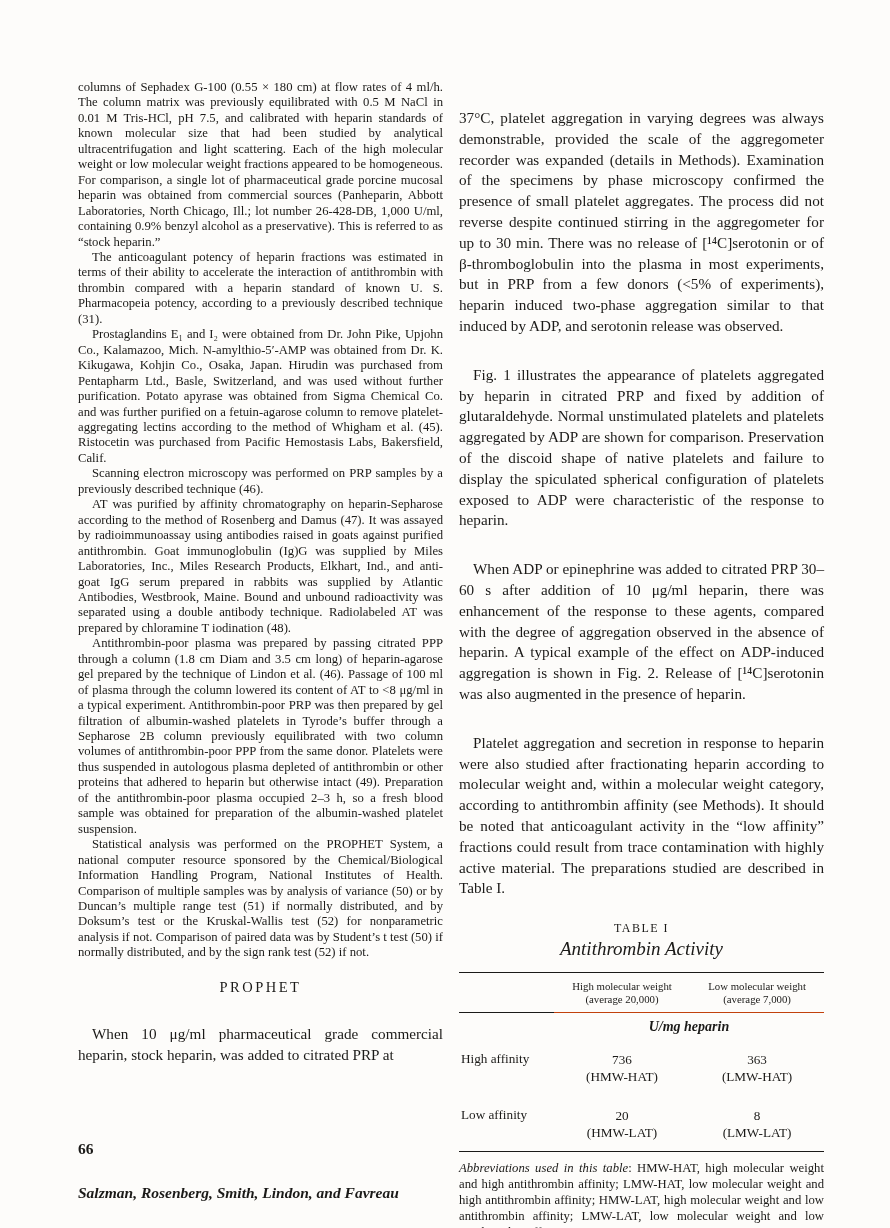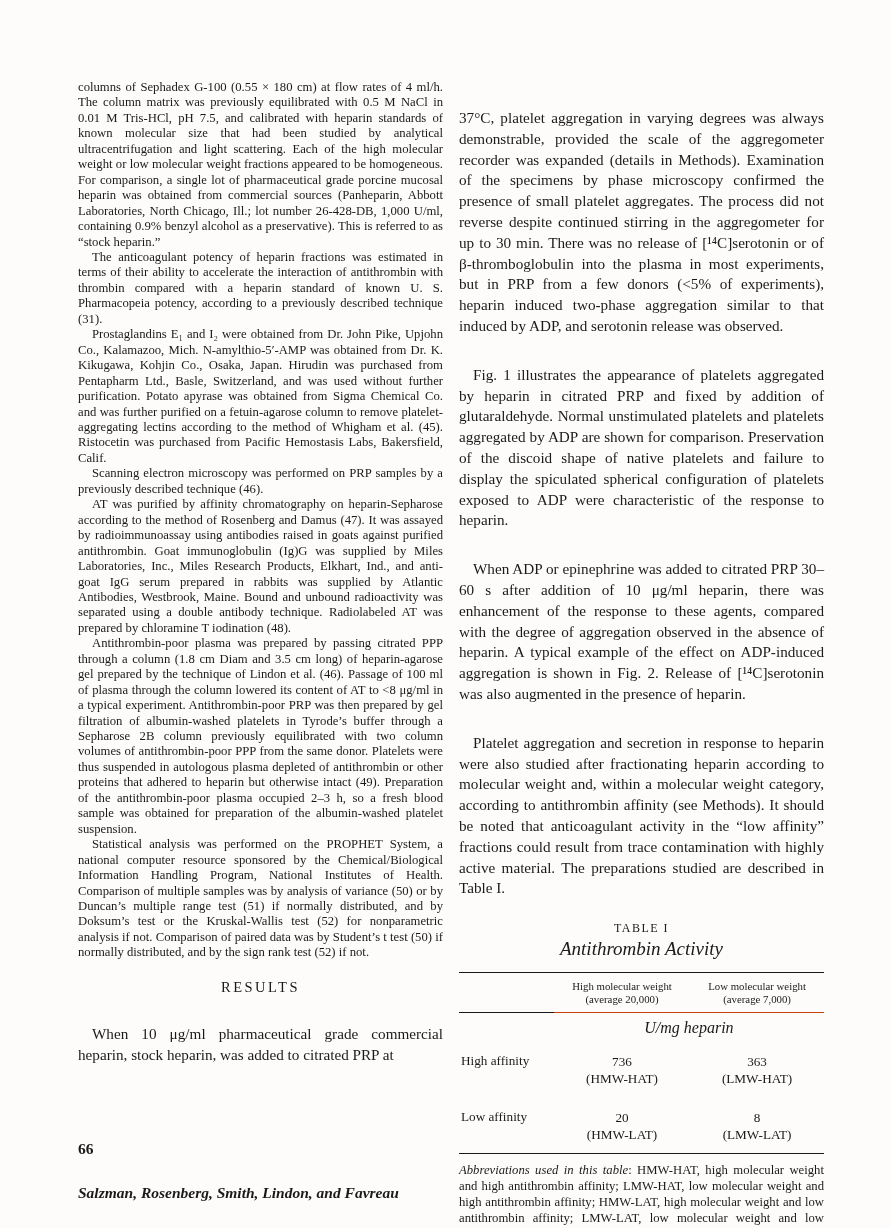--- a/index.html
+++ b/index.html
@@ -72,23 +72,24 @@
     line-height: 13px;
     text-align: center;
     vertical-align: bottom;
     white-space: pre-line;
     padding: 7px 2px 6px 2px;
     border-bottom: 1px solid #c2410c;
   }
   table.tbl th.stub { width: 26%; border-bottom: 1px solid #1b1a18; }
   table.tbl td.unit {
     font-style: italic;
-    font-size: 16px;
+    font-size: 14px;
     text-align: center;
     padding: 6px 0 4px 0;
+    font-weight: bold;
   }
   table.tbl td.rowlabel {
     font-size: 13.2px;
     text-align: left;
     vertical-align: top;
     padding: 12px 0 10px 2px;
     margin-left: 48px;
   }
   table.tbl td.val {
     font-size: 13.2px;
@@ -126,21 +127,21 @@
   <div class="columns">
 
     <div class="col">
       <p class="small noindent">columns of Sephadex G-100 (0.55 × 180 cm) at flow rates of 4 ml/h. The column matrix was previously equilibrated with 0.5 M NaCl in 0.01 M Tris-HCl, pH 7.5, and calibrated with heparin standards of known molecular size that had been studied by analytical ultracentrifugation and light scattering. Each of the high molecular weight or low molecular weight fractions appeared to be homogeneous. For comparison, a single lot of pharmaceutical grade porcine mucosal heparin was obtained from commercial sources (Panheparin, Abbott Laboratories, North Chicago, Ill.; lot number 26-428-DB, 1,000 U/ml, containing 0.9% benzyl alcohol as a preservative). This is referred to as “stock heparin.”</p>
       <p class="small indent">The anticoagulant potency of heparin fractions was estimated in terms of their ability to accelerate the interaction of antithrombin with thrombin compared with a heparin standard of known U. S. Pharmacopeia potency, according to a previously described technique (31).</p>
       <p class="small indent">Prostaglandins E₁ and I₂ were obtained from Dr. John Pike, Upjohn Co., Kalamazoo, Mich. N-amylthio-5′-AMP was obtained from Dr. K. Kikugawa, Kohjin Co., Osaka, Japan. Hirudin was purchased from Pentapharm Ltd., Basle, Switzerland, and was used without further purification. Potato apyrase was obtained from Sigma Chemical Co. and was further purified on a fetuin-agarose column to remove platelet-aggregating lectins according to the method of Whigham et al. (45). Ristocetin was purchased from Pacific Hemostasis Labs, Bakersfield, Calif.</p>
       <p class="small indent">Scanning electron microscopy was performed on PRP samples by a previously described technique (46).</p>
       <p class="small indent">AT was purified by affinity chromatography on heparin-Sepharose according to the method of Rosenberg and Damus (47). It was assayed by radioimmunoassay using antibodies raised in goats against purified antithrombin. Goat immunoglobulin (Ig)G was supplied by Miles Laboratories, Inc., Miles Research Products, Elkhart, Ind., and anti-goat IgG serum prepared in rabbits was supplied by Atlantic Antibodies, Westbrook, Maine. Bound and unbound radioactivity was separated using a double antibody technique. Radiolabeled AT was prepared by chloramine T iodination (48).</p>
       <p class="small indent">Antithrombin-poor plasma was prepared by passing citrated PPP through a column (1.8 cm Diam and 3.5 cm long) of heparin-agarose gel prepared by the technique of Lindon et al. (46). Passage of 100 ml of plasma through the column lowered its content of AT to &lt;8 μg/ml in a typical experiment. Antithrombin-poor PRP was then prepared by gel filtration of albumin-washed platelets in Tyrode’s buffer through a Sepharose 2B column previously equilibrated with two column volumes of antithrombin-poor PPP from the same donor. Platelets were thus suspended in autologous plasma depleted of antithrombin or other proteins that adhered to heparin but otherwise intact (49). Preparation of the antithrombin-poor plasma occupied 2–3 h, so a fresh blood sample was obtained for preparation of the albumin-washed platelet suspension.</p>
       <p class="small indent">Statistical analysis was performed on the PROPHET System, a national computer resource sponsored by the Chemical/Biological Information Handling Program, National Institutes of Health. Comparison of multiple samples was by analysis of variance (50) or by Duncan’s multiple range test (51) if normally distributed, and by Doksum’s test or the Kruskal-Wallis test (52) for nonparametric analysis if not. Comparison of paired data was by Student’s t test (50) if normally distributed, and by the sign rank test (52) if not.</p>
-      <h2 class="results-heading">RESULTS</h2>
+      <h2 class="results-heading">PROPHET</h2>
       <p class="bodytxt indent">When 10 μg/ml pharmaceutical grade commercial heparin, stock heparin, was added to citrated PRP at</p>
     </div>
 
     <div class="col">
       <p class="bodytxt noindent">37°C, platelet aggregation in varying degrees was always demonstrable, provided the scale of the aggregometer recorder was expanded (details in Methods). Examination of the specimens by phase microscopy confirmed the presence of small platelet aggregates. The process did not reverse despite continued stirring in the aggregometer for up to 30 min. There was no release of [¹⁴C]serotonin or of β-thromboglobulin into the plasma in most experiments, but in PRP from a few donors (&lt;5% of experiments), heparin induced two-phase aggregation similar to that induced by ADP, and serotonin release was observed.</p>
       <p class="bodytxt indent">Fig. 1 illustrates the appearance of platelets aggregated by heparin in citrated PRP and fixed by addition of glutaraldehyde. Normal unstimulated platelets and platelets aggregated by ADP are shown for comparison. Preservation of the discoid shape of native platelets and failure to display the spiculated spherical configuration of platelets exposed to ADP were characteristic of the response to heparin.</p>
       <p class="bodytxt indent">When ADP or epinephrine was added to citrated PRP 30–60 s after addition of 10 μg/ml heparin, there was enhancement of the response to these agents, compared with the degree of aggregation observed in the absence of heparin. A typical example of the effect on ADP-induced aggregation is shown in Fig. 2. Release of [¹⁴C]serotonin was also augmented in the presence of heparin.</p>
       <p class="bodytxt indent">Platelet aggregation and secretion in response to heparin were also studied after fractionating heparin according to molecular weight and, within a molecular weight category, according to antithrombin affinity (see Methods). It should be noted that anticoagulant activity in the “low affinity” fractions could result from trace contamination with highly active material. The preparations studied are described in Table I.</p>
 
       <div class="table-block">

